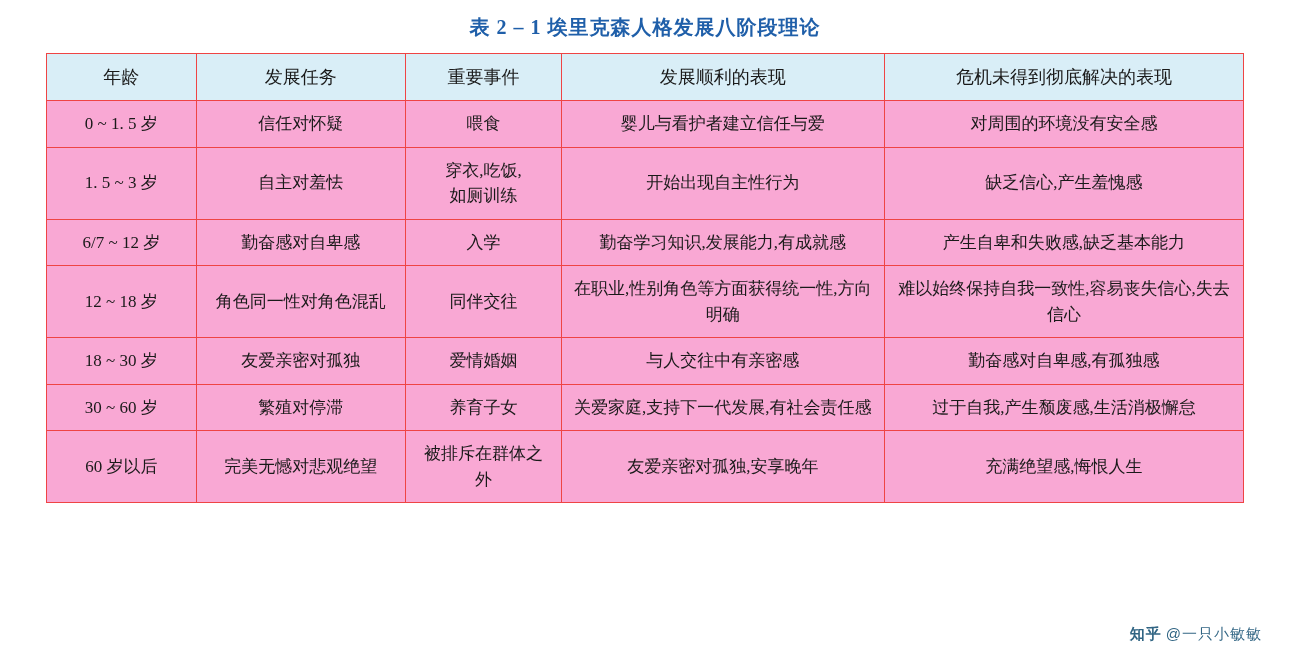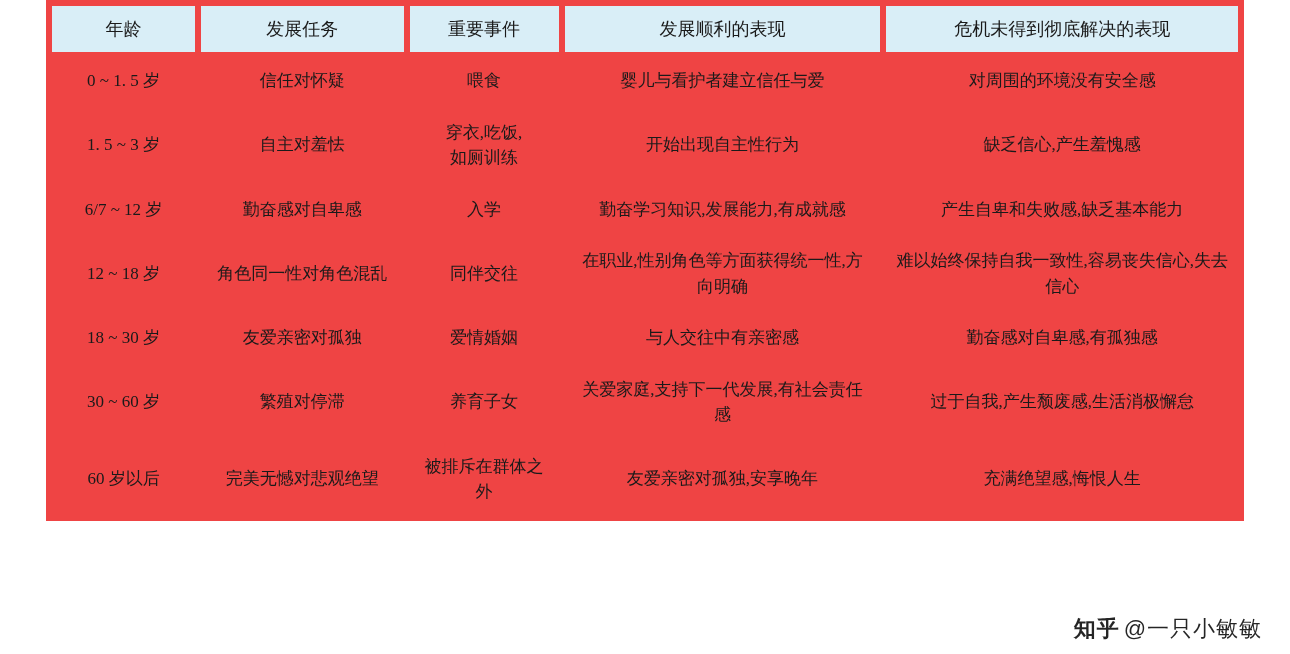--- a/index.html
+++ b/index.html
@@ -33,72 +33,73 @@
   .table-wrap {
     padding: 0 46px;
   }
   table.erikson {
     width: 100%;
     border-collapse: collapse;
     table-layout: fixed;
   }
   table.erikson th,
   table.erikson td {
-    border: 6px solid #ef4444;
+    border: 1px solid #ef4444;
     padding: 10px 10px;
     font-size: 17px;
     vertical-align: middle;
     line-height: 1.5;
   }
   table.erikson thead th {
     background: #d9eef7;
     text-align: center;
     font-weight: normal;
     font-size: 18px;
     height: 34px;
     padding: 6px 4px;
   }
   table.erikson tbody td {
-    background: #ef4444;
+    background: #f9a8d4;
     text-align: center;
   }
   td.c-center {
     text-align: center;
   }
   td.c-left {
     text-align: left;
   }
   col.col-age { width: 12.5%; }
   col.col-task { width: 17.5%; }
   col.col-event { width: 13%; }
   col.col-good { width: 27%; }
   col.col-bad { width: 30%; }
 
   .watermark {
     position: absolute;
     right: 28px;
     bottom: 10px;
-    font-size: 22px;
-    color: #000000;
+    font-size: 15px;
+    color: #0c4a6e;
     opacity: 0.85;
     font-family: "Liberation Sans", sans-serif;
     letter-spacing: 1px;
     white-space: nowrap;
   }
   .wm-logo {
     display: inline-block;
     font-weight: bold;
     margin-right: 4px;
   }
 </style>
 </head>
 <body>
 
 <div class="page">
 
+  <div class="table-title">表 2 – 1    埃里克森人格发展八阶段理论</div>
 
   <div class="table-wrap">
     <table class="erikson">
       <colgroup>
         <col class="col-age">
         <col class="col-task">
         <col class="col-event">
         <col class="col-good">
         <col class="col-bad">
       </colgroup>

